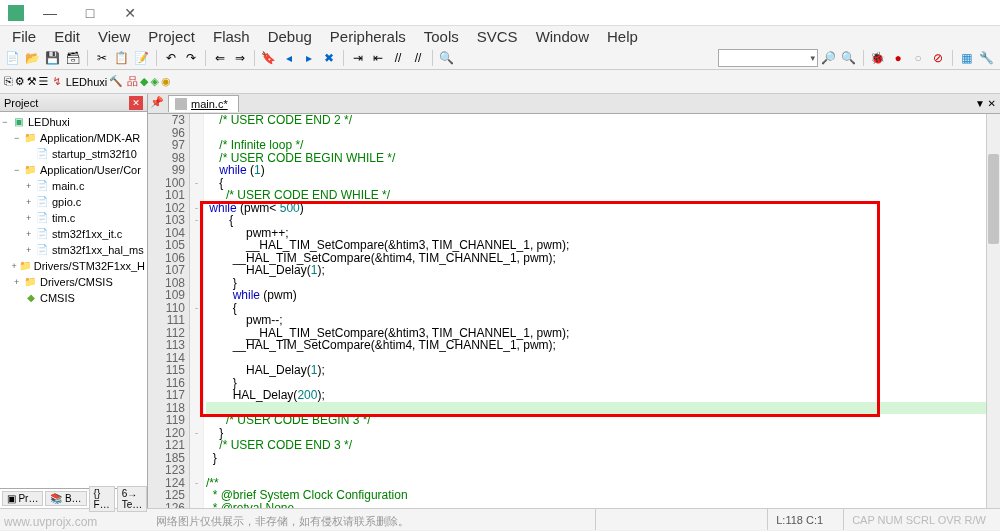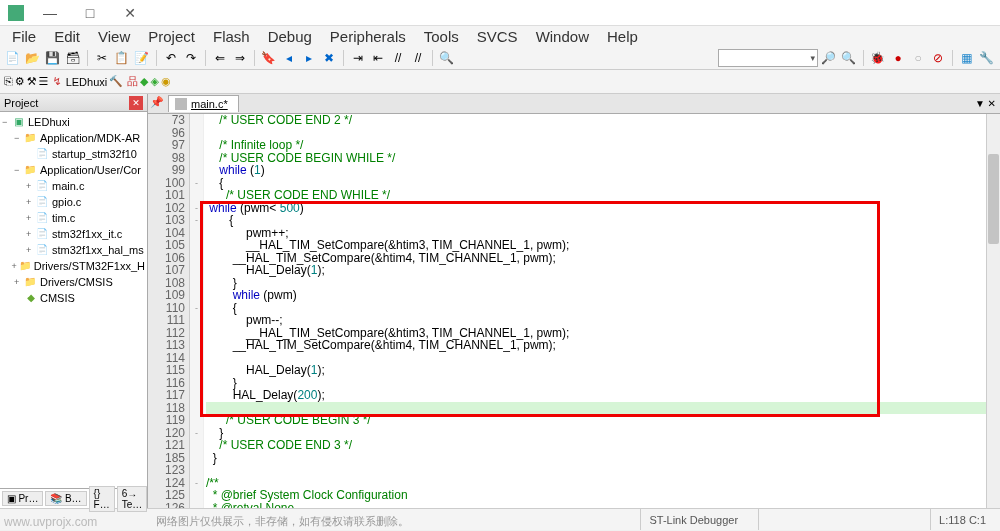--- a/index.html
+++ b/index.html
@@ -333,19 +333,19 @@
       <div class="redbox" style="left:52px; top:87px; width:680px; height:216px;"></div>
     </div>
     <div class="scrollv">
         <div class="thumb"></div>
       </div>
   </div>
 </div>
 
 <div class="statusbar">
   <span class="sp"></span>
-  <span class="cell">ST-Link Debugger</span>
   <span class="cell" style="min-width:160px"></span>
   <span class="cell">L:118 C:1</span>
+  <span class="cell" style="color:#bbb">CAP NUM SCRL OVR R/W</span>
 </div>
 
 <div class="watermark">www.uvprojx.com</div>
 <div class="wmtext">网络图片仅供展示，非存储，如有侵权请联系删除。</div>
 
 </body></html>

